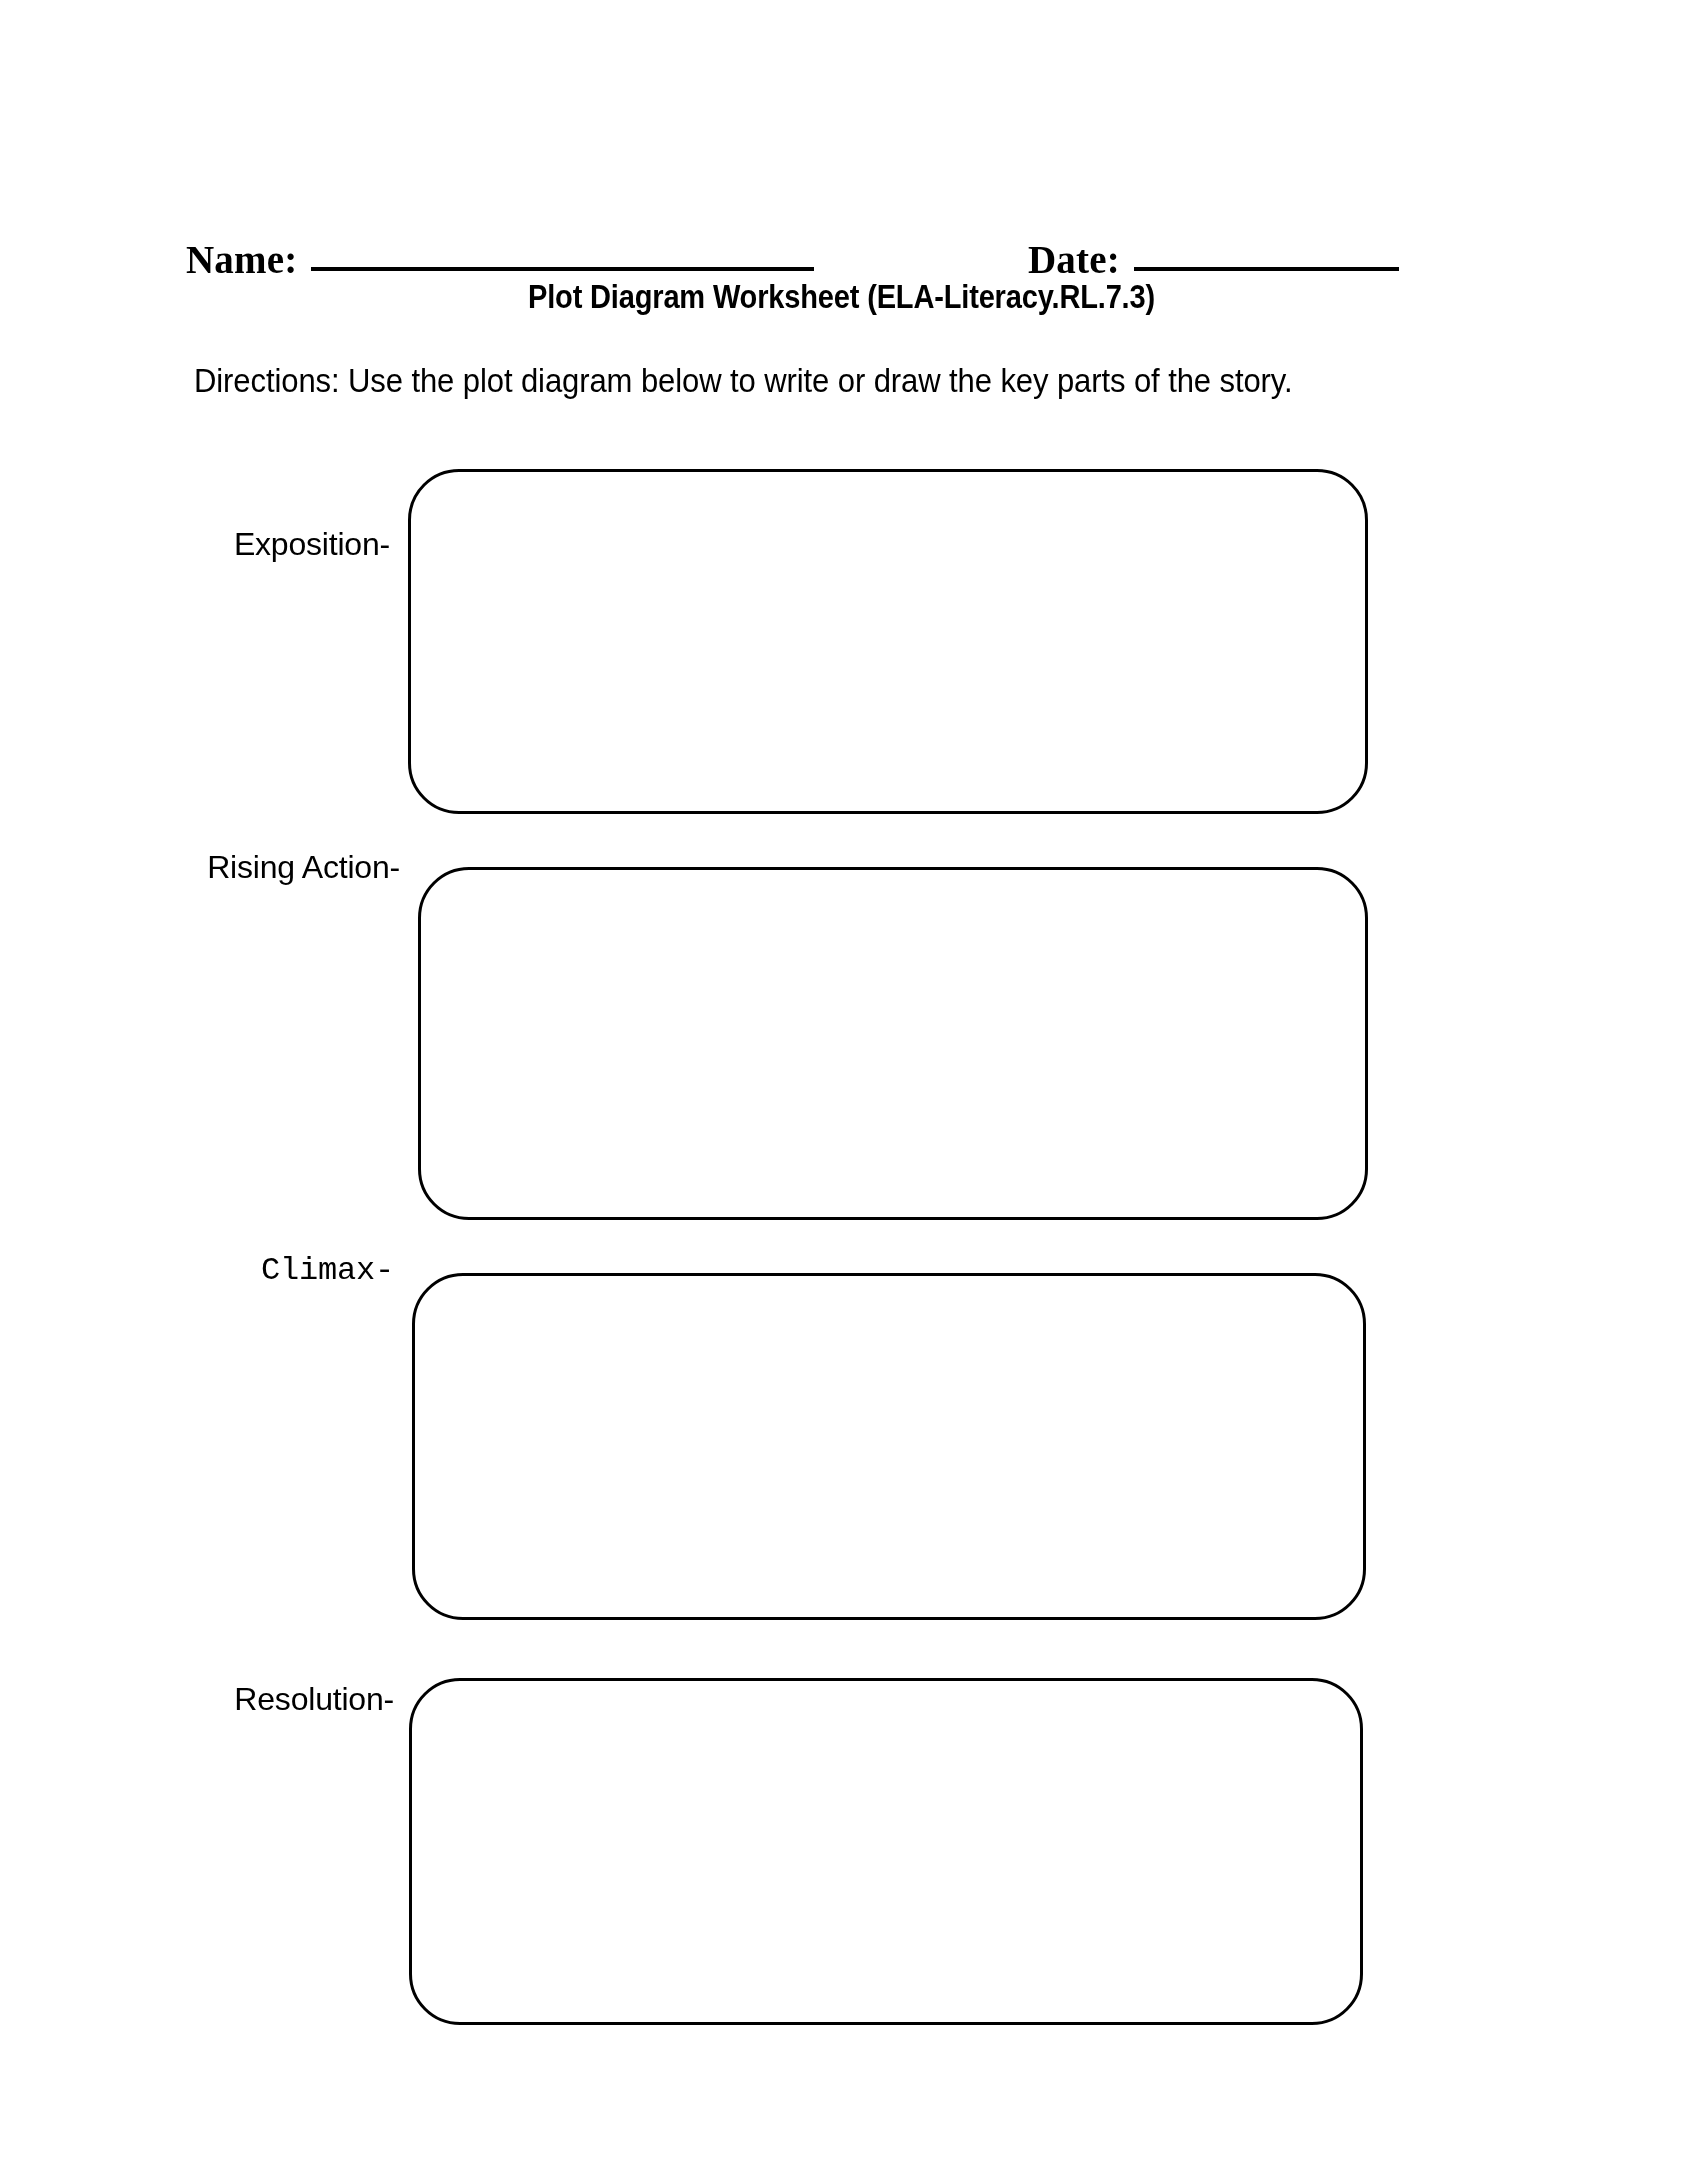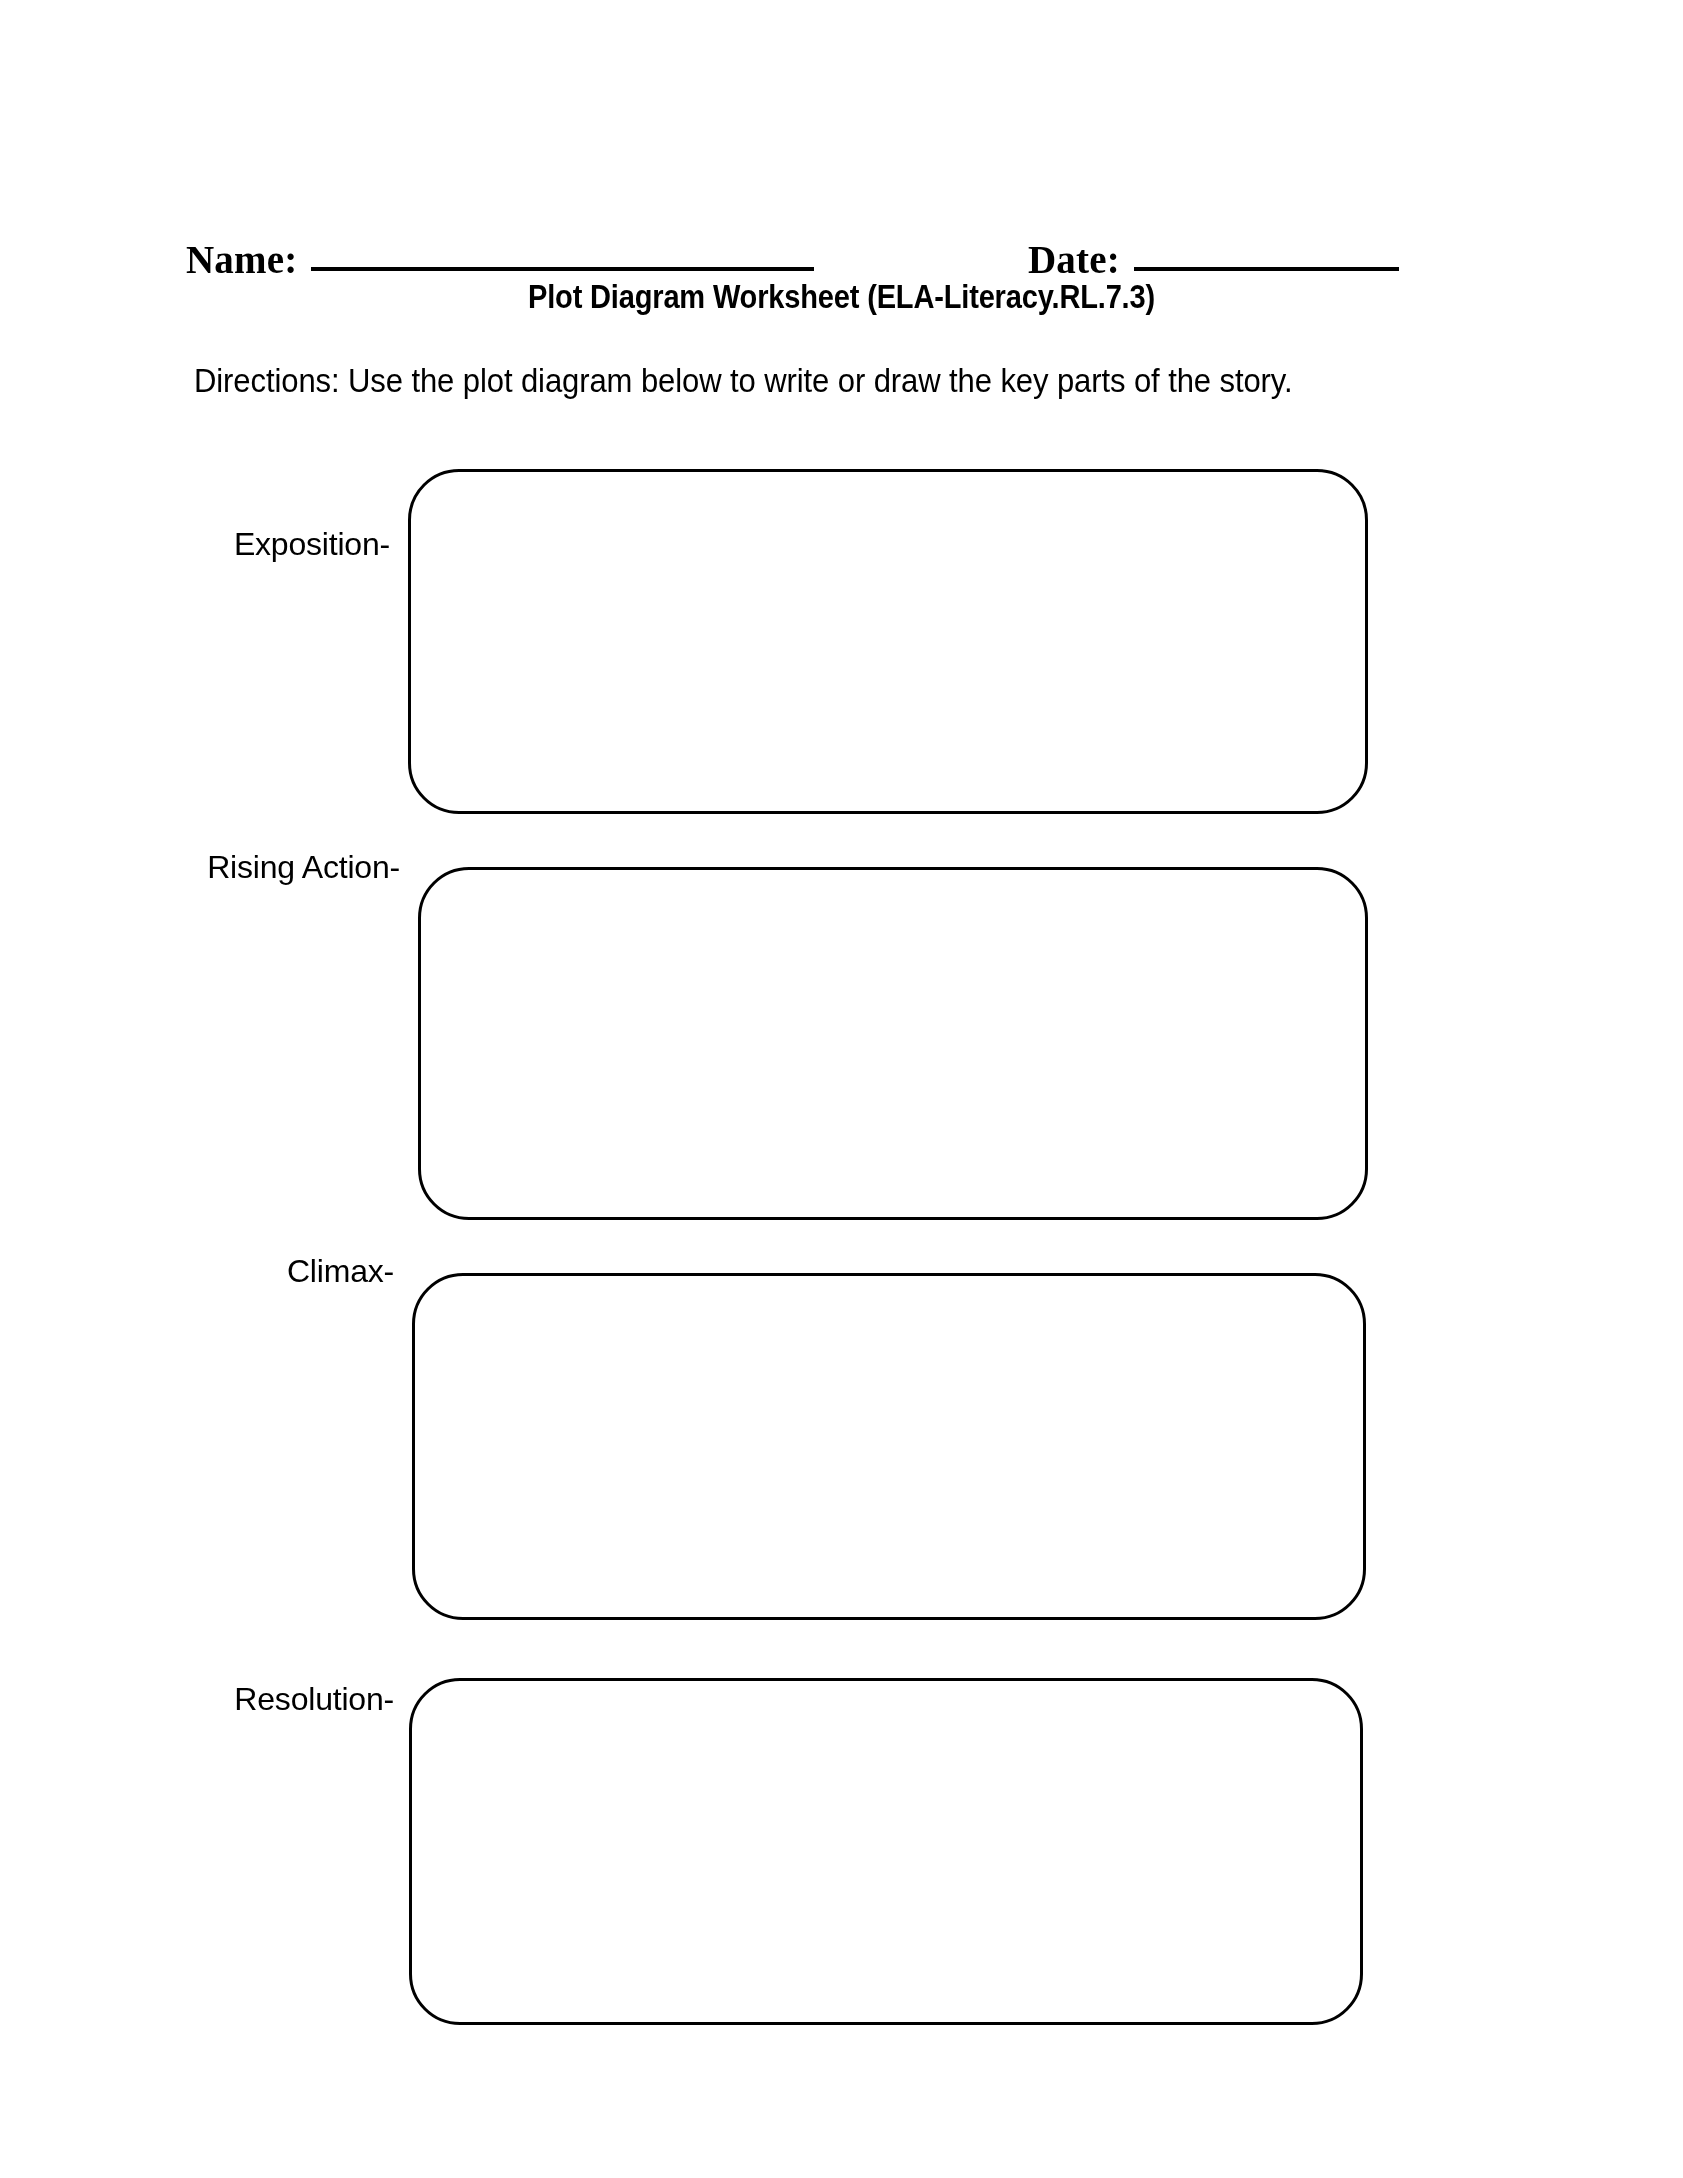--- a/index.html
+++ b/index.html
@@ -119,21 +119,21 @@
   
   .row-exposition .plot-box { left: 408px; top: 469px; width: 960px; height: 345px; }
   .row-exposition .plot-label { left: 111px; top: 525px; width: 279px; }
 
   
   .row-rising .plot-box { left: 418px; top: 867px; width: 950px; height: 353px; }
   .row-rising .plot-label { left: 91px; top: 848px; width: 309px; }
 
   
   .row-climax .plot-box { left: 412px; top: 1273px; width: 954px; height: 347px; }
-  .row-climax .plot-label { left: 111px; top: 1252px; width: 283px; }
+  .row-climax .plot-label { left: 111px; top: 1252px; width: 283px; font-family: Liberation Mono, monospace; }
 
   
   .row-resolution .plot-box { left: 409px; top: 1678px; width: 954px; height: 347px; }
   .row-resolution .plot-label { left: 91px; top: 1656px; width: 303px; margin-top: 24px; }
 </style>
 </head>
 <body>
 
 <div class="page">
 

